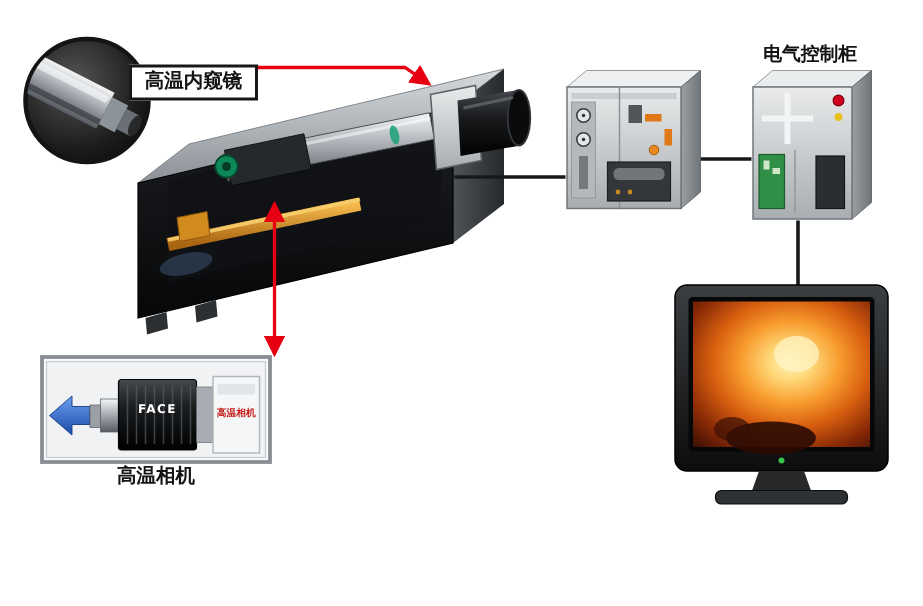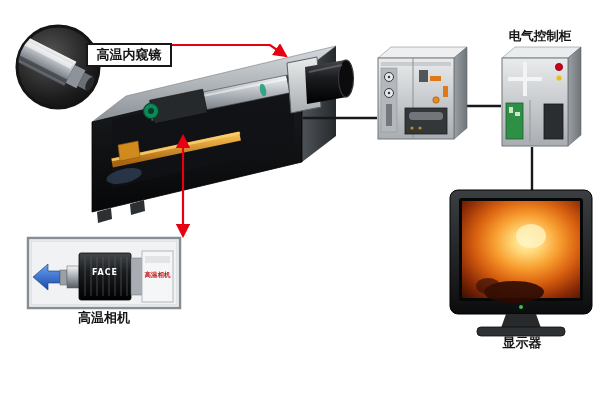--- a/index.html
+++ b/index.html
@@ -207,19 +207,18 @@
 
 <div class="lbl lbl-box" style="left:86px;top:33px;width:86px;height:24px;font-size:13px;margin-top:10px;">
   <span>高温内窥镜</span>
 </div>
 
 
 <div class="lbl" style="left:496px;top:29px;width:88px;font-size:12.5px;">电气控制柜</div>
 
 <div class="lbl" style="left:44px;top:311px;width:120px;font-size:13px;">高温相机</div>
 
-<div class="lbl" style="left:479px;top:336px;width:86px;font-size:13px;">显示器</div>
 
 <div class="face-text" style="left:87px;top:268px;width:36px;">FACE</div>
 
 <div class="tag-text" style="left:144px;top:272px;width:27px;">高温相机</div>
 
 </div>
 
 </body></html>

